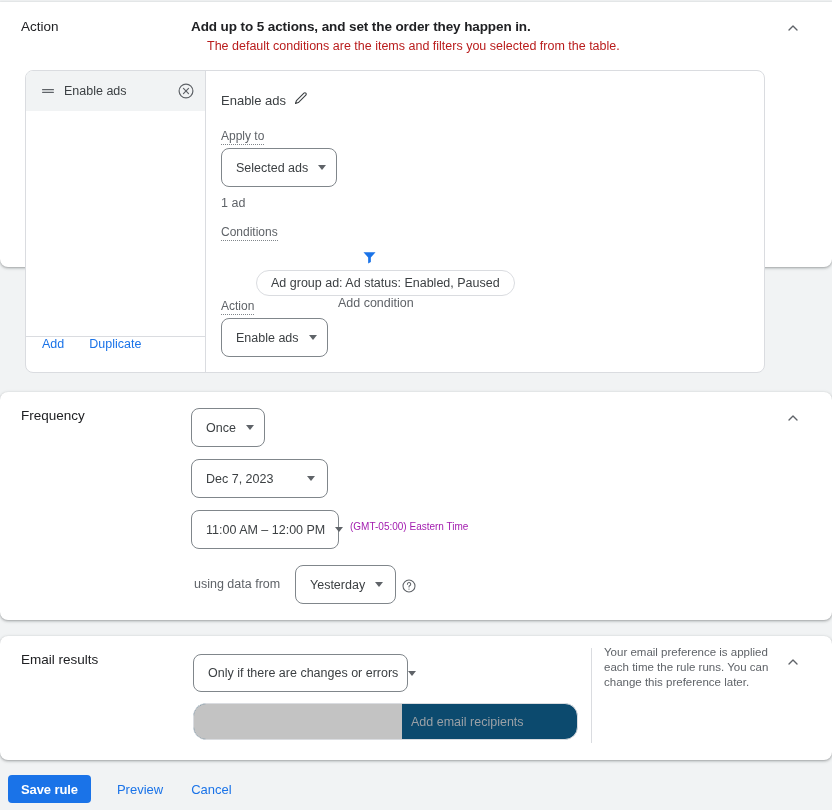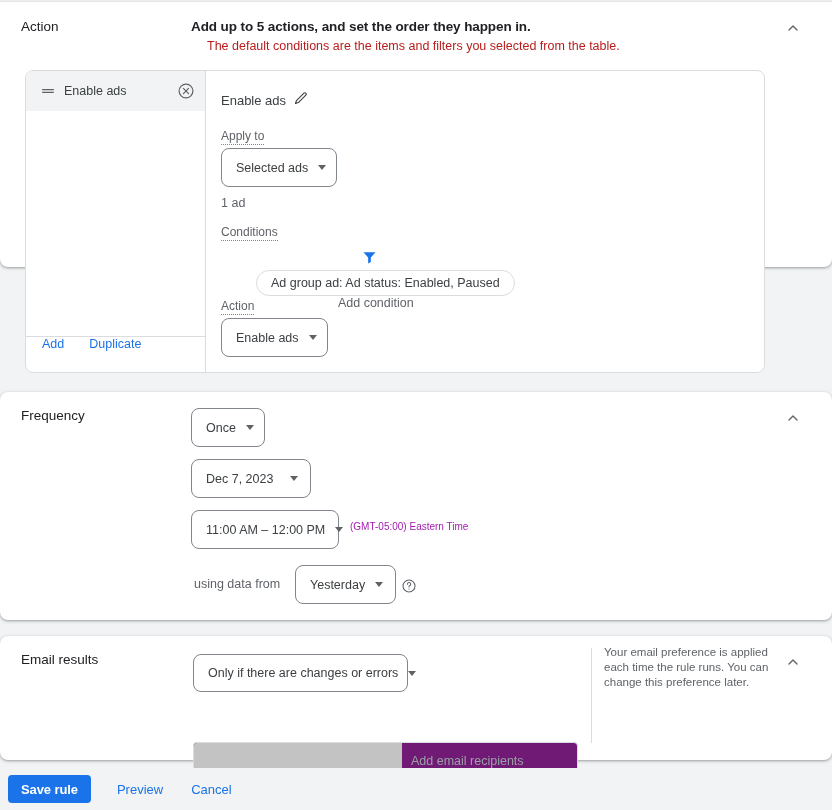--- a/index.html
+++ b/index.html
@@ -182,21 +182,21 @@
 
   
   #frequency-card {
     position: absolute;
     left: 0; top: 392px;
     width: 832px; height: 228px;
   }
   #frequency-label { left: 21px; top: 408px; }
 
   #freq-once      { left: 191px; top: 16px; height: 39px; }
-  #freq-date      { left: 191px; top: 67px; height: 39px; width: 120px; }
+  #freq-date      { left: 191px; top: 67px; height: 39px; width: 137px; }
   #freq-time      { left: 191px; top: 118px; height: 39px; width: 148px; }
   #freq-lookback  { left: 295px; top: 173px; height: 39px; width: 101px; }
   .select-box.wide { justify-content: space-between; padding-right: 12px; }
 
   #timezone-text {
     position: absolute; left: 350px; top: 129px;
     font-size: 10px; color: #a21caf;
     white-space: nowrap;
   }
   #using-data-text {
@@ -215,25 +215,25 @@
     left: 0; top: 636px;
     width: 832px; height: 124px;
   }
   #email-label { left: 21px; top: 652px; }
 
   #email-pref-select {
     left: 193px; top: 18px; height: 38px; width: 215px;
   }
   #email-recipients {
     position: absolute;
-    left: 193px; top: 742px;
+    left: 193px; top: 703px;
     width: 385px; height: 37px;
     border: 1px solid #dadce0;
-    border-radius: 4px;
-    background: #701a75;
+    border-radius: 13px;
+    background: #0c4a6e;
     display: flex; align-items: center;
     overflow: hidden;
     cursor: text;
   }
   #redaction-block {
     width: 208px; height: 35px;
     background: #c3c3c3;
     flex: none;
   }
   #recipients-placeholder {

